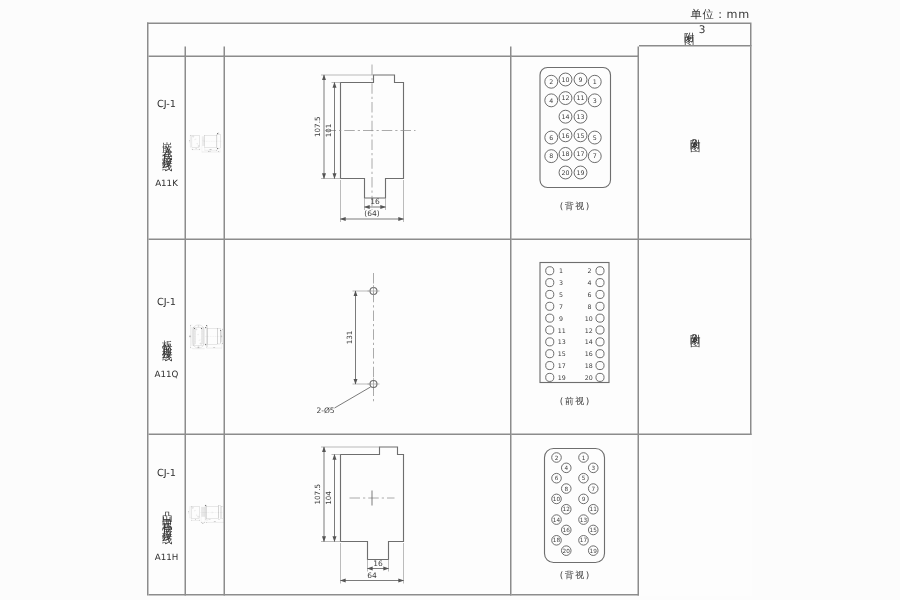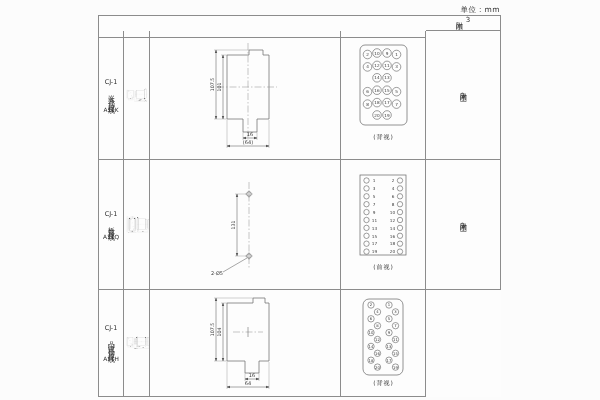--- a/index.html
+++ b/index.html
@@ -3,21 +3,21 @@
 <meta charset="utf-8">
 <style>
   html,body{margin:0;padding:0;}
   body{width:600px;height:400px;background:#fcfcfc;font-family:"DejaVu Sans",sans-serif;color:#3c3c3c;position:relative;overflow:hidden;}
   .page{position:absolute;left:0;top:4px;width:480px;height:400px;}
   .unit{position:absolute;left:98px;top:1px;width:402px;text-align:right;font-size:7.5px;color:#333;letter-spacing:.5px;}
   .tbl{position:absolute;left:98px;top:11px;display:grid;grid-template-columns:25px 26px 191px 85px 75px;grid-template-rows:15px 129px 130px 107px;border-left:1px solid #8c8c8c;border-top:1px solid #8c8c8c;background:#fdfdfd;}
   .c{border-right:1px solid #8c8c8c;border-bottom:1px solid #8c8c8c;display:flex;align-items:center;justify-content:center;overflow:hidden;position:relative;}
   .hc{font-size:7.5px;color:#2f2f2f;white-space:nowrap;margin-top:21px;}
   .vtext{writing-mode:vertical-lr;text-orientation:upright;font-size:7px;letter-spacing:2.5px;color:#2f2f2f;}
-  .structcell{flex-direction:column;gap:3px;}
+  .structcell{flex-direction:column;gap:16px;}
   .model{font-size:6.5px;color:#2f2f2f;}
   .code{font-size:5.8px;color:#2f2f2f;}
   svg{display:block;}
   svg .s{fill:none;stroke:#6e6e6e;stroke-width:.75;}
   svg .d{fill:none;stroke:#5f5f5f;stroke-width:.55;}
   svg .e{fill:none;stroke:#9a9a9a;stroke-width:.45;}
   svg .cl{fill:none;stroke:#8f8f8f;stroke-width:.5;stroke-dasharray:7 2 1.5 2;}
   svg text{font-family:"DejaVu Sans",sans-serif;fill:#3c3c3c;}
   svg .t{font-size:5px;text-anchor:middle;}
   svg .tv{font-size:4.8px;text-anchor:middle;}

